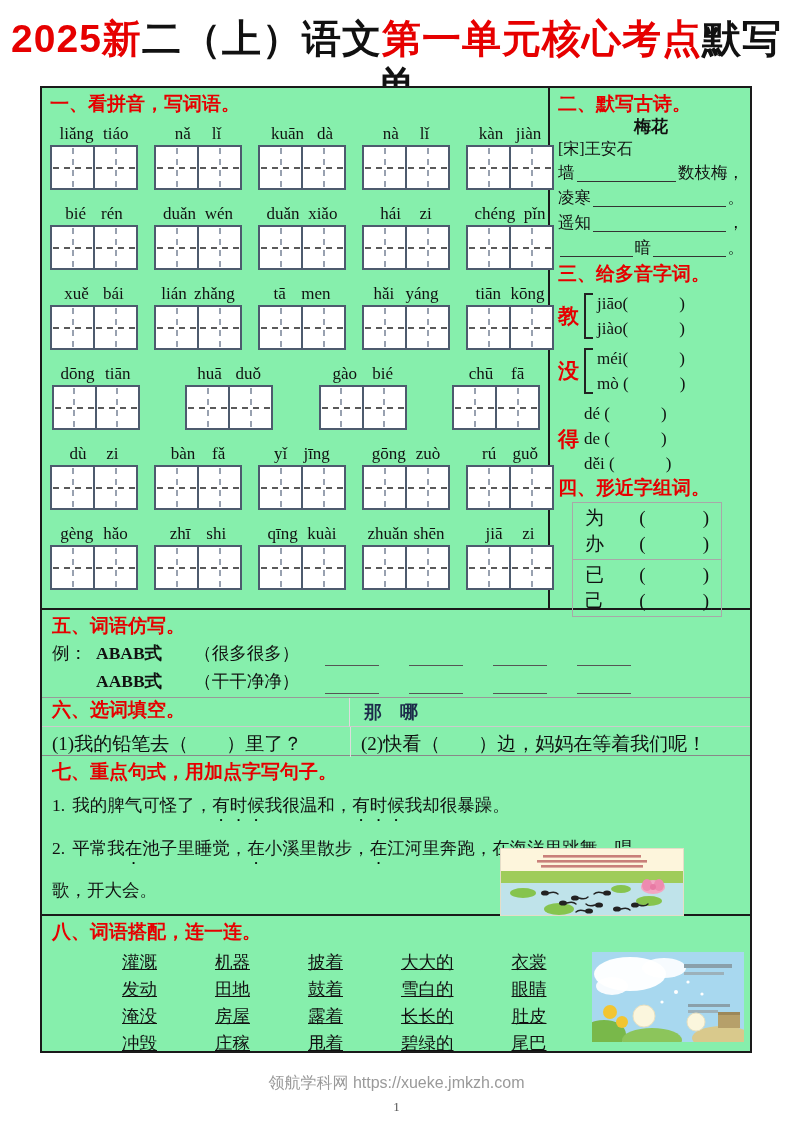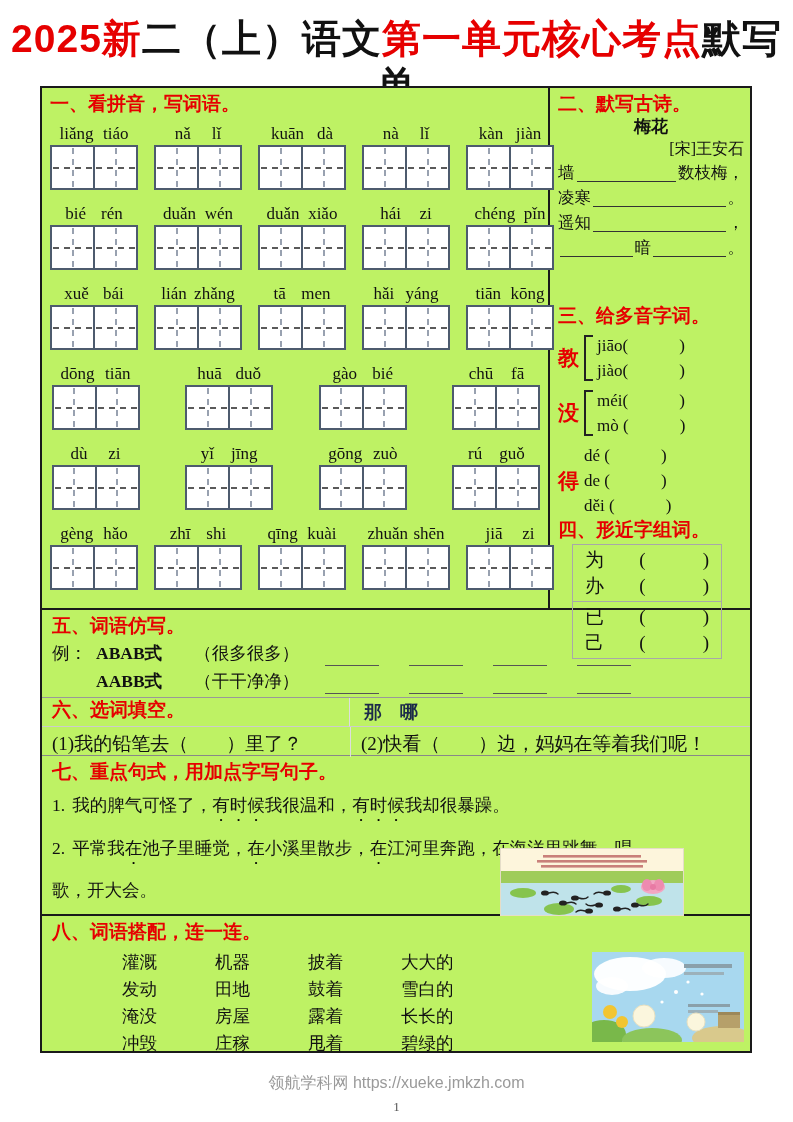--- a/index.html
+++ b/index.html
@@ -12,21 +12,21 @@
   .title {
     position:absolute; top:16px; left:0; width:100%;
     margin:0; text-align:center;
     font-family:"Liberation Sans","DejaVu Sans",sans-serif;
     font-weight:bold; font-size:39px; letter-spacing:1px; line-height:1.2;
   }
   .red { color:#e60000; }
   
   .sheet {
     position:absolute; left:40px; top:86px; width:712px; height:967px;
-    border:2px solid #1a1a1a; box-sizing:border-box; background:#bef264;
+    border:2px solid #1a1a1a; box-sizing:border-box; background:#86efac;
   }
   .sec-h {
     color:#e60000; font-weight:bold; font-size:19px; line-height:24px;
     font-family:"Liberation Sans","DejaVu Sans",sans-serif;
   }
   
   .row-top { display:flex; height:522px; border-bottom:2px solid #1a1a1a; box-sizing:border-box; }
   .sec1 { width:508px; border-right:2px solid #1a1a1a; box-sizing:border-box; padding:4px 6px 0 8px; }
   .s1-row { display:flex; justify-content:space-between; margin-top:2px;gap:16px; }
   .s1-unit { width:91px; text-align:center; }
@@ -39,25 +39,25 @@
     border-left:2px dashed #98a1b0; margin-left:-1px;
   }
   .wcell::after {
     content:""; position:absolute; top:50%; left:1px; right:1px; height:0;
     border-top:2px dashed #5a5a5a; margin-top:-1px;
   }
   .right-col { flex:1; display:flex; flex-direction:column; box-sizing:border-box; }
   
   .sec2 { height:172px; padding:4px 6px 0 8px; box-sizing:border-box; }
   .poem-title { text-align:center; font-size:17px; font-weight:bold; line-height:22px; }
-  .poem-author { text-align:right; font-size:16px; line-height:22px; }
+  .poem-author { text-align:left; font-size:16px; line-height:22px; }
   .pline { display:flex; align-items:flex-end; font-size:16.5px; line-height:25px; }
   .pblank { flex:1; border-bottom:1px solid #333; height:16px; margin:0 2px 3px; min-width:18px; }
   
-  .sec3 { height:214px; padding:2px 6px 0 8px; box-sizing:border-box;margin-top:42px; }
+  .sec3 { height:214px; padding:2px 6px 0 8px; box-sizing:border-box; }
   .poly-group { display:flex; align-items:center; margin-top:5px; }
   .poly-char {
     color:#e60000; font-size:21px; font-weight:bold; margin-right:5px;
     font-family:"Liberation Sans","DejaVu Sans",sans-serif;
   }
   .bracket { align-self:stretch; width:7px; border:2px solid #222; border-right:none; margin:2px 4px 2px 0; }
   .poly-readings span { display:block; font-size:17px; line-height:25px; white-space:pre; }
   
   .sec4 { flex:1; padding:2px 6px 0 8px; box-sizing:border-box; }
   .s4-box { width:150px; border:1px solid #a8a8a8; margin:2px 0 0 14px; box-sizing:border-box; }
@@ -89,21 +89,21 @@
   .s7-sent.second { line-height:42px; margin-top:2px; padding-right:100px; }
   .s7-num { margin-right:7px; }
   .dot {
     -webkit-text-emphasis:filled dot #000; text-emphasis:filled dot #000;
     -webkit-text-emphasis-position:under right; text-emphasis-position:under right;
   }
   .pond { position:absolute; left:458px; top:92px; border:1px solid #e5ddc8; }
   
   .sec8 { height:133px; position:relative; padding:4px 10px 0; box-sizing:border-box; }
   .s8-cols { display:flex; gap:58px; margin:8px 0 0 70px; }
-  .s8-col { display:flex; flex-direction:column; gap:6px; font-size:17.5px; line-height:21px; }
+  .s8-col { display:flex; flex-direction:column; gap:6px; font-size:17.5px; line-height:21px;text-decoration:underline; }
   .dandelion { position:absolute; right:6px; top:36px; }
   
   .footer {
     position:absolute; left:0; bottom:28px; width:100%; text-align:center;
     color:#9a9a9a; font-size:16px; font-family:"Liberation Sans","DejaVu Sans",sans-serif;
   }
   .pageno { position:absolute; left:0; bottom:7px; width:100%; text-align:center; color:#555; font-size:13px; }
 </style>
 </head>
 <body>
@@ -315,20 +315,30 @@
                   <div class="wcell"></div>
                   <div class="wcell"></div>
                 </div>
               </div>
             </div>
             <div class="s1-row">
               <div class="s1-unit">
                 <div class="pinyin">
                   <span>dù</span>
                   <span>zi</span>
+                </div>
+                <div class="wbox">
+                  <div class="wcell"></div>
+                  <div class="wcell"></div>
+                </div>
+              </div>
+              <div class="s1-unit">
+                <div class="pinyin">
+                  <span>bàn</span>
+                  <span>fǎ</span>
                 </div>
                 <div class="wbox">
                   <div class="wcell"></div>
                   <div class="wcell"></div>
                 </div>
               </div>
               <div class="s1-unit">
                 <div class="pinyin">
                   <span>yǐ</span>
                   <span>jīng</span>
@@ -597,20 +607,26 @@
             <span>鼓着</span>
             <span>露着</span>
             <span>甩着</span>
           </div>
           <div class="s8-col">
             <span>大大的</span>
             <span>雪白的</span>
             <span>长长的</span>
             <span>碧绿的</span>
           </div>
+          <div class="s8-col">
+            <span>衣裳</span>
+            <span>眼睛</span>
+            <span>肚皮</span>
+            <span>尾巴</span>
+          </div>
         </div>
       <svg class="dandelion" width="152" height="90" viewBox="0 0 152 90">
         <rect x="0" y="0" width="152" height="90" fill="#a8d8ef"></rect>
         <ellipse cx="38" cy="22" rx="36" ry="17" fill="#ffffff" opacity="0.96"></ellipse>
         <ellipse cx="72" cy="16" rx="22" ry="10" fill="#ffffff" opacity="0.9"></ellipse>
         <ellipse cx="20" cy="34" rx="16" ry="9" fill="#ffffff" opacity="0.9"></ellipse>
         <rect x="92" y="12" width="48" height="4" fill="#8aa0aa"></rect>
         <rect x="92" y="20" width="40" height="3" fill="#9cb1ba"></rect>
         <rect x="96" y="52" width="42" height="3" fill="#8aa0aa"></rect>
         <rect x="96" y="58" width="30" height="3" fill="#9cb1ba"></rect>

